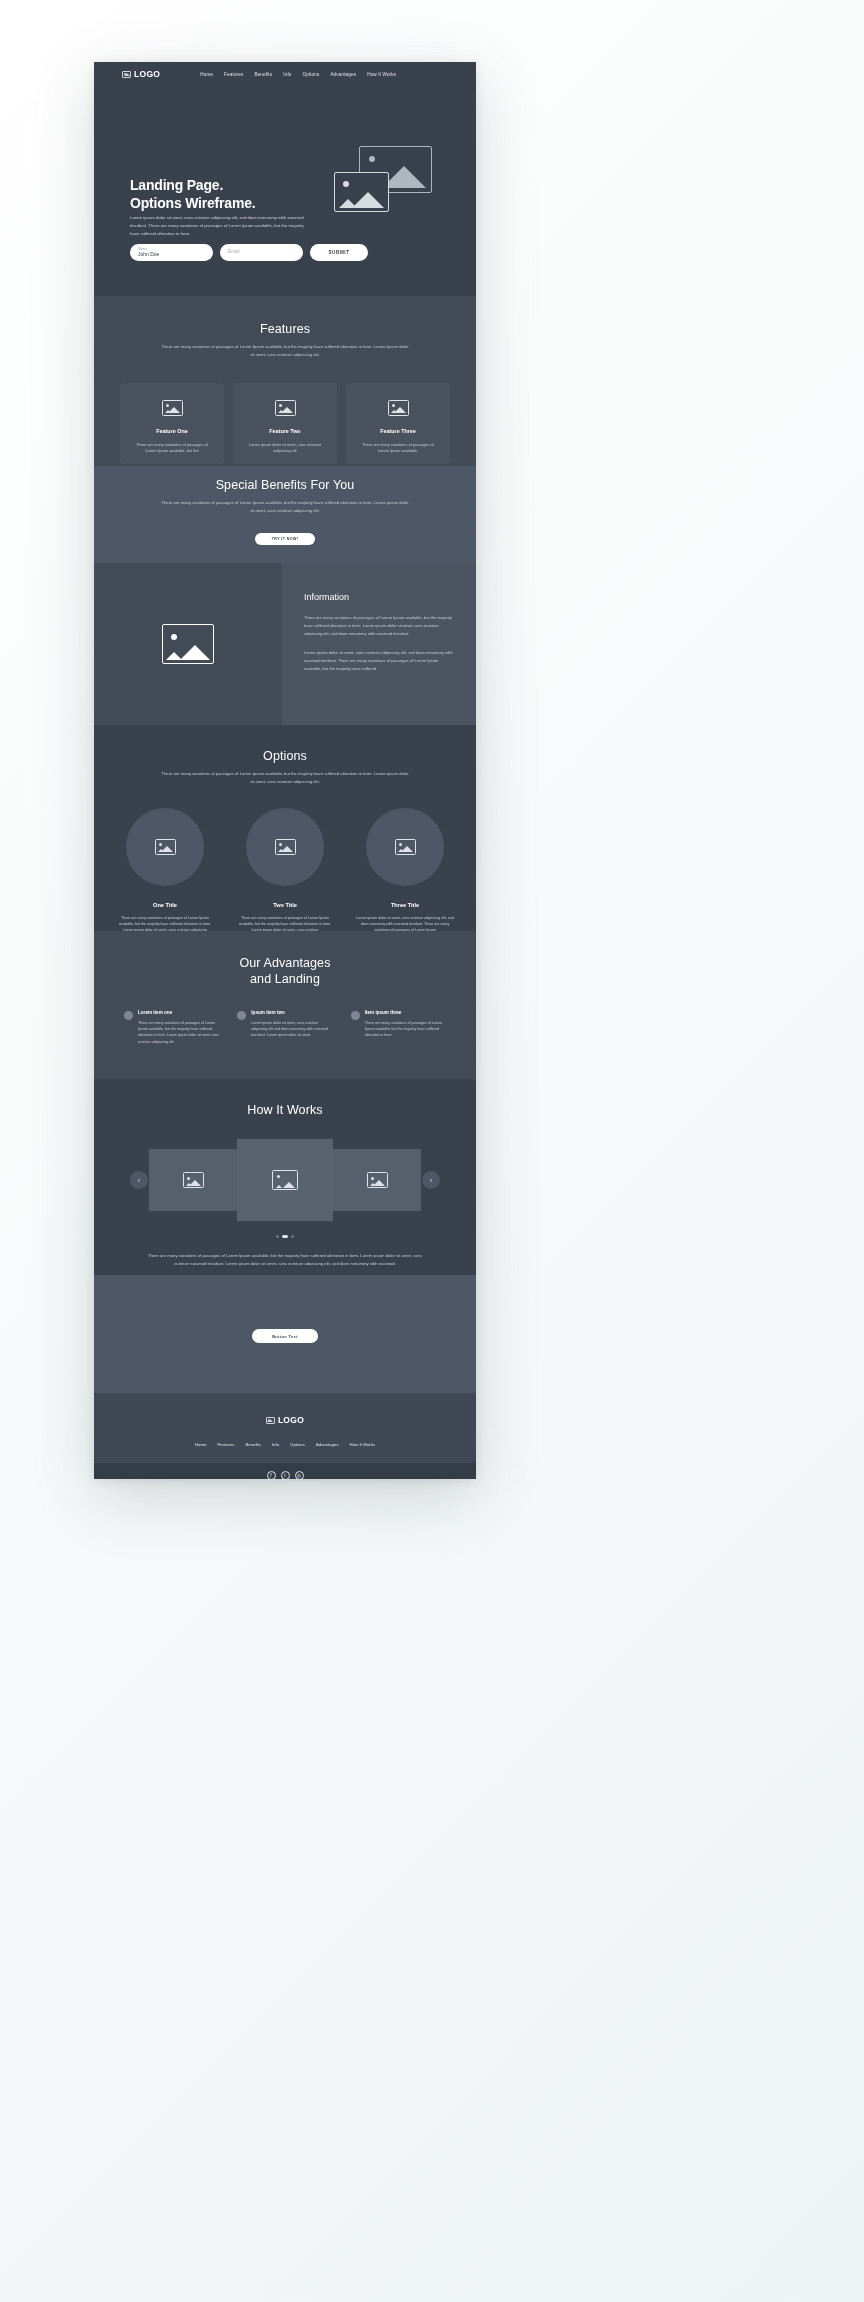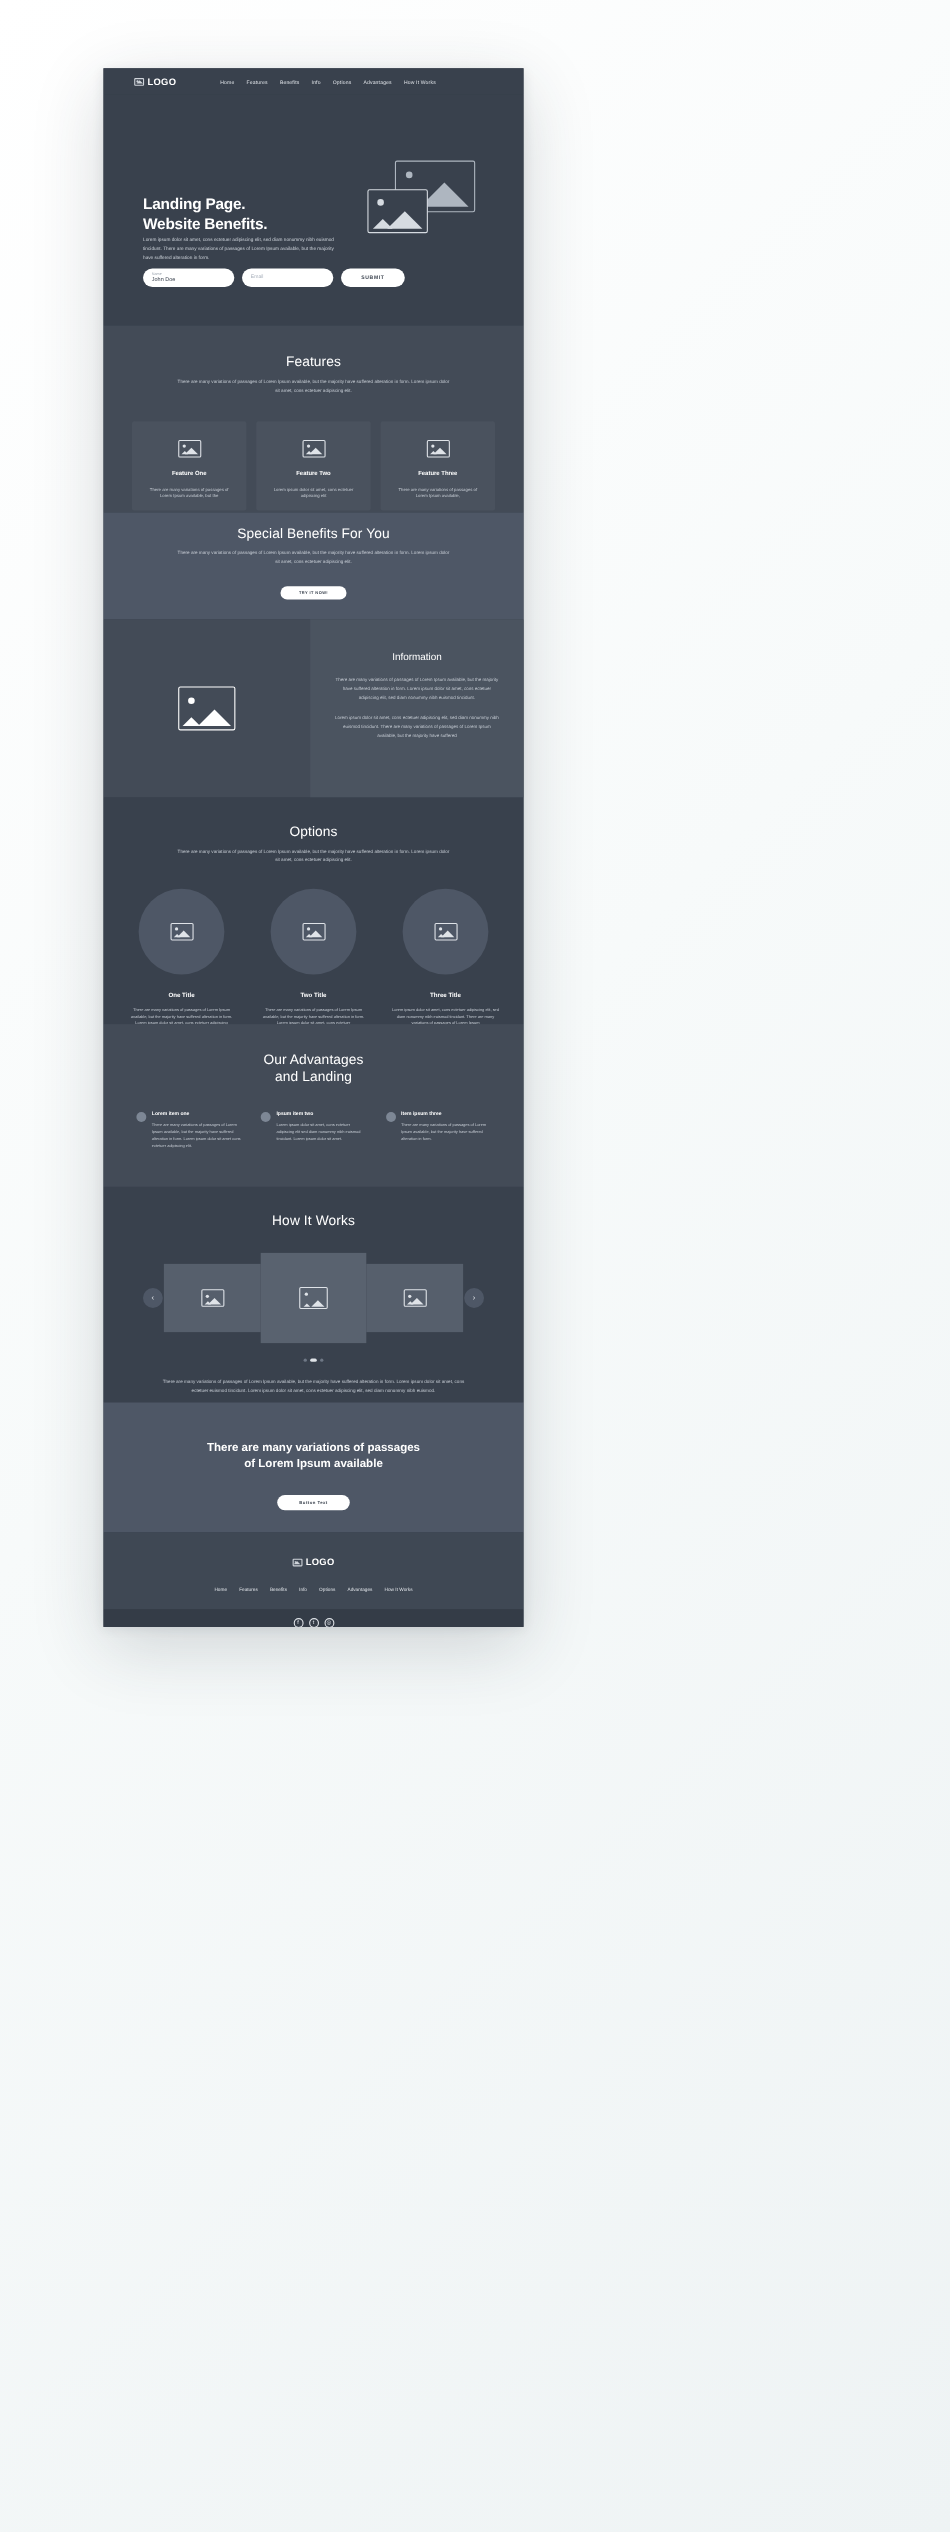--- a/index.html
+++ b/index.html
@@ -146,21 +146,21 @@
   
   .benefits { height: 97px; padding-top: 12px; }
   .btn-pill {
     display:block; margin:18px auto 0; width:60px; height:12px;
     border-radius:6px; background:#fff; border:none; color:#39414d;
     font-size:3.6px; font-weight:700; letter-spacing:.4px;
     font-family:"Liberation Sans", sans-serif; cursor:pointer;
   }
 
   
-  .info { height: 162px; display:flex;text-align:center; }
+  .info { height: 162px; display:flex; }
   .info-left { width:188px; display:flex; align-items:center; justify-content:center; }
   .info-right { flex:1; background:#4b5460; padding:29px 22px 0 22px; }
   .info-right h2 { color:#fff; font-size:9px; font-weight:400; margin-bottom:12px; }
   .info-right p { color:#c6ccd4; font-size:4.1px; line-height:1.95; margin-bottom:11px; }
   .big-img {
     width:52px; height:40px; border:1.7px solid #ffffff; border-radius:2px;
     position:relative;
   }
   .big-img .d { position:absolute; left:8px; top:9px; width:6px; height:6px; border-radius:50%; background:#fff; }
   .big-img .m {
@@ -248,21 +248,21 @@
       <a href="#">Info</a>
       <a href="#">Options</a>
       <a href="#">Advantages</a>
       <a href="#">How It Works</a>
     </nav>
   </div>
 
   <div class="sec bg-dark hero">
     <h1>
       <span>Landing Page.</span><br>
-      <span>Website Benefits.</span>
+      <span>Options Wireframe.</span>
     </h1>
     <p>Lorem ipsum dolor sit amet, cons ectetuer adipiscing elit, sed diam nonummy nibh euismod tincidunt. There are many variations of passages of Lorem Ipsum available, but the majority have suffered alteration in form.</p>
 
     <div class="hero-form">
       <div class="field">
         <span class="lbl">Name</span>
         <span class="val">John Doe</span>
       </div>
       <div class="field ph">
         <span class="val">Email</span>
@@ -458,24 +458,20 @@
     <div class="dots">
       <span class="dot"></span>
       <span class="dot on"></span>
       <span class="dot"></span>
     </div>
 
     <div class="how-p">There are many variations of passages of Lorem Ipsum available, but the majority have suffered alteration in form. Lorem ipsum dolor sit amet, cons ectetuer euismod tincidunt. Lorem ipsum dolor sit amet, cons ectetuer adipiscing elit, sed diam nonummy nibh euismod.</div>
   </div>
 
   <div class="sec bg-slate cta">
-    <h2>
-      <span>There are many variations of passages</span><br>
-      <span>of Lorem Ipsum available</span>
-    </h2>
     <button class="btn-pill">Button Text</button>
   </div>
 
   <div class="sec bg-foot foot">
     <div class="logo-wrap" style="justify-content:center;">
       <span class="logo-ico"></span>
       <span class="logo-txt">LOGO</span>
     </div>
     <div class="foot-nav">
       <a href="#">Home</a>

